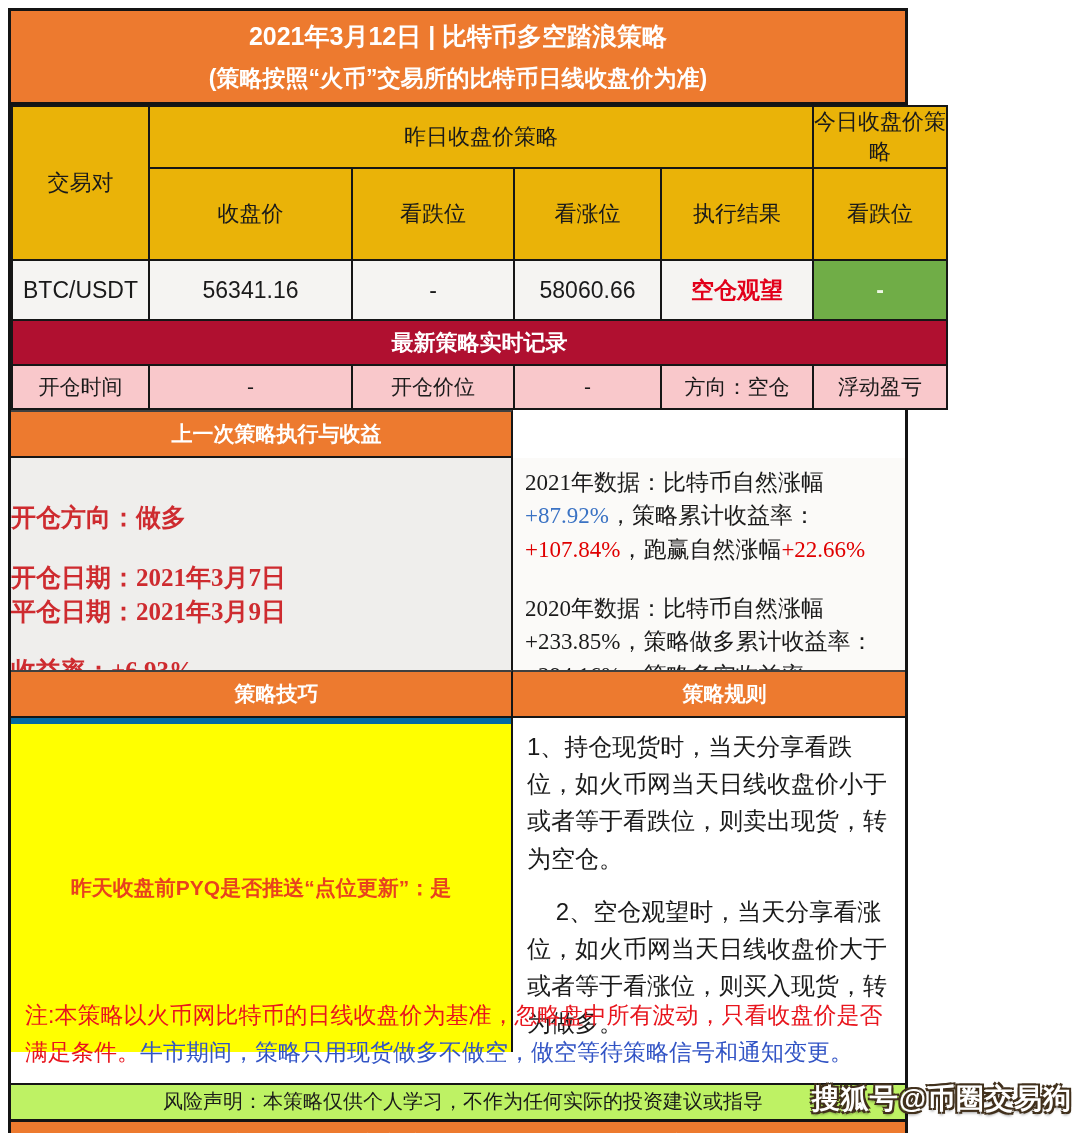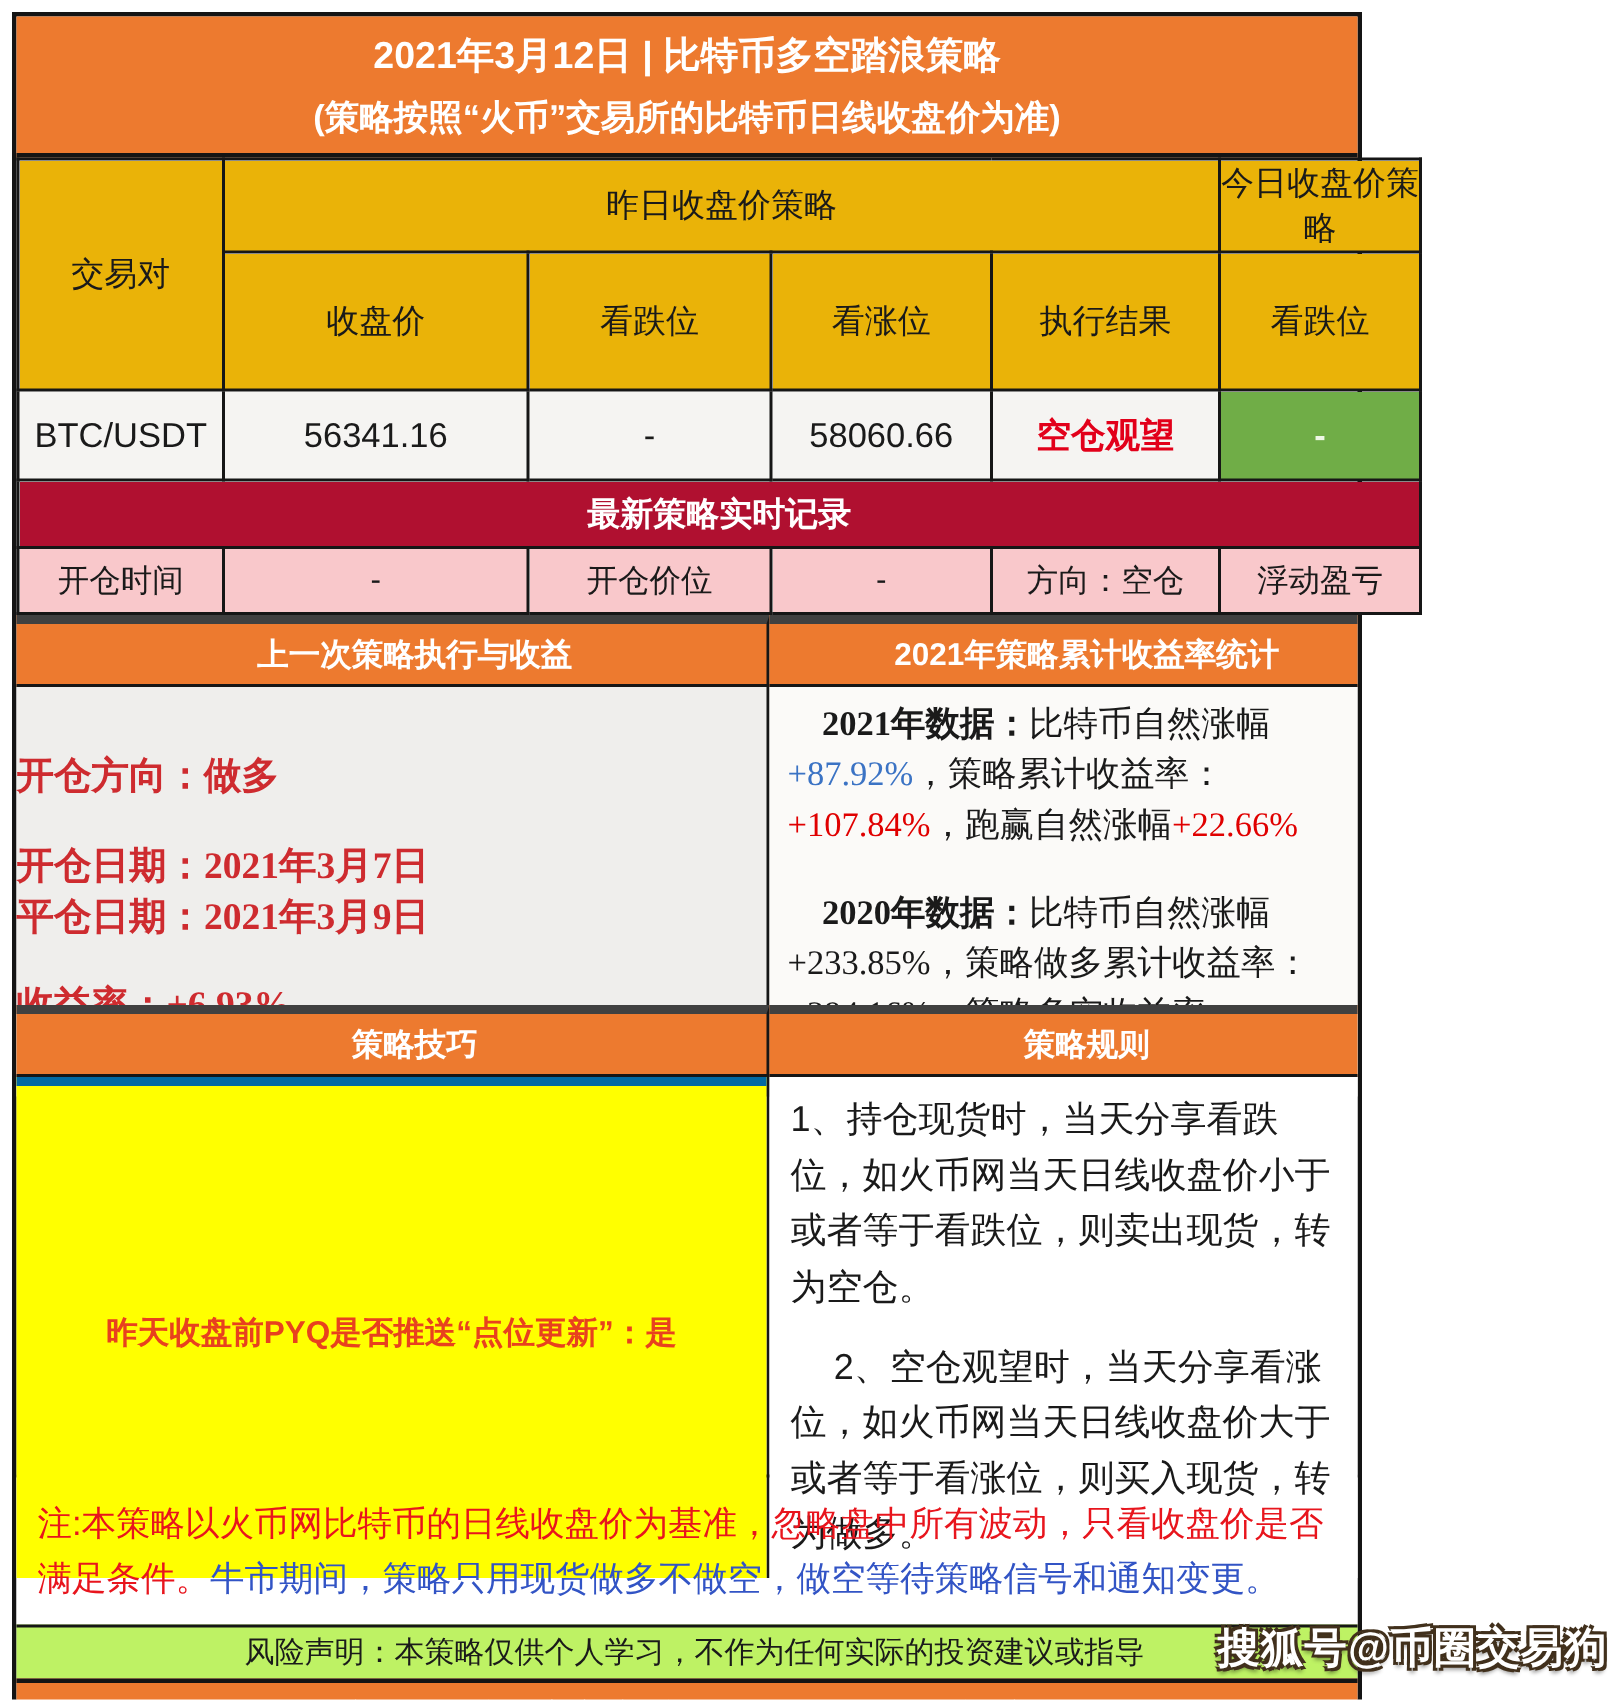--- a/index.html
+++ b/index.html
@@ -38,41 +38,41 @@
     background:#B01030; color:#ffffff; font-weight:bold; height:45px; font-size:22px;
   }
   tr.pinkr td { background:#F9C8CB; height:44px; font-size:21px; }
   td.red-dash { color:#e0301e; font-weight:bold; }
 
   
   .split { display:grid; grid-template-columns:502px 1fr; }
   .sec-head {
     background:#ED7A2F; color:#ffffff; font-weight:bold; font-size:21px;
     height:48px; display:flex; align-items:center; justify-content:center;
-    border-top:6px solid #404040; border-bottom:2px solid #161616;padding-left:31px;
+    border-top:2px solid #404040; border-bottom:2px solid #161616;padding-left:31px;
   }
   .sec-head.left { border-right:2px solid #161616; }
 
   
   .panels1 { display:grid; grid-template-columns:502px 1fr; height:212px; }
   .panel-last {
     background:#efeeec; border-right:2px solid #161616;
     display:flex; flex-direction:column; justify-content:center; align-items:flex-start;
     font-family:"Liberation Serif","DejaVu Serif",serif;
     color:#ce2b2f; font-weight:bold; font-size:25px; text-align:center;
   }
   .panel-last .gap { height:26px; }
   .panel-last div { line-height:1.35; }
   .panel-stats {
     background:#fbfaf8; padding:8px 12px 6px 12px;
     font-family:"Liberation Serif","DejaVu Serif",serif;
     font-size:23px; line-height:1.45; color:#1a1a1a;
   }
   .panel-stats p + p { margin-top:26px; }
-  .panel-stats .lbl { font-weight:bold;margin-left:23px; }
+  .panel-stats .lbl { font-weight:normal; }
   .panel-stats .blue { color:#3B73C4; }
   .panel-stats .red { color:#e00000; }
 
   
   .panels2 { display:grid; grid-template-columns:502px 1fr; height:265px; }
   .panel-tips { background:#ffffff; border-right:2px solid #161616; display:flex; flex-direction:column; }
   .tips-lines {
     flex:0 0 140px; display:flex; flex-direction:column; justify-content:center;
     align-items:center; gap:13px; font-size:22px;
   }
@@ -160,21 +160,20 @@
       <td>-</td>
       <td>方向：空仓</td>
       <td>浮动盈亏</td>
       <td class="red-dash">-</td>
     </tr>
   </tbody>
     </table>
 
   <div class="split">
     <div class="sec-head left">上一次策略执行与收益</div>
-    <div class="sec-head">2021年策略累计收益率统计</div>
   </div>
 
   <div class="panels1">
     <div class="panel-last">
       <div>开仓方向：做多</div>
       <div class="gap"></div>
       <div>开仓日期：2021年3月7日</div>
       <div>平仓日期：2021年3月9日</div>
       <div class="gap"></div>
       <div>收益率：+6.93%</div>

